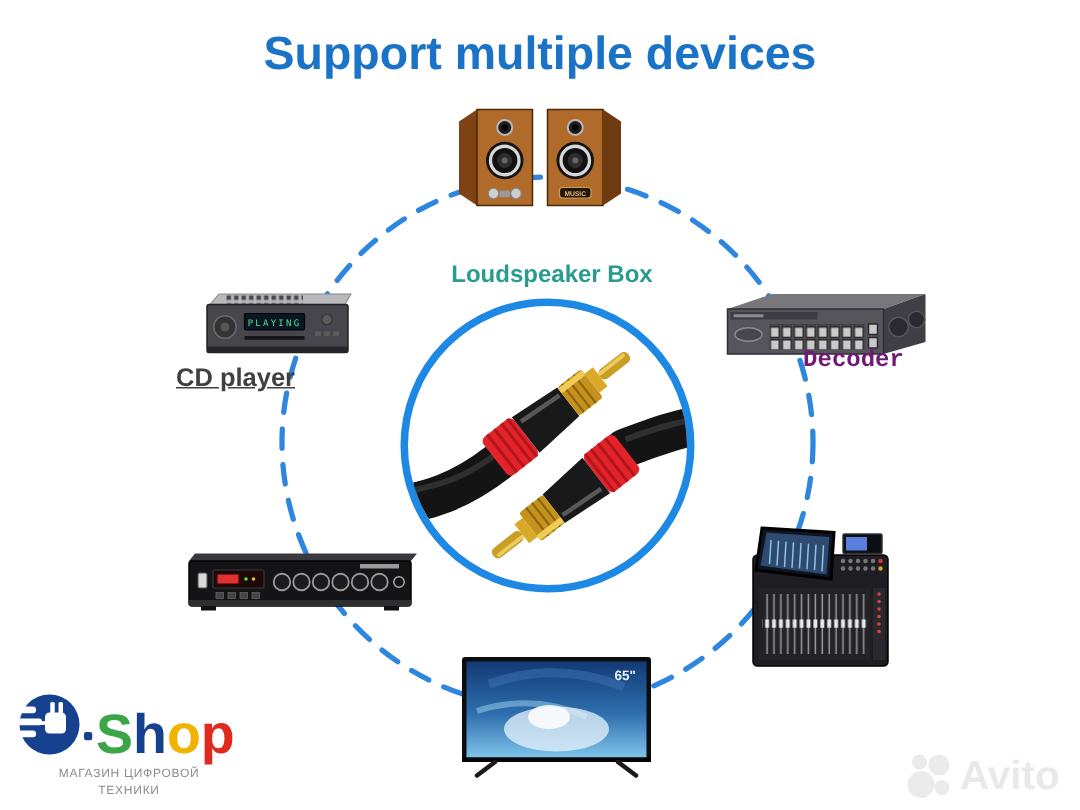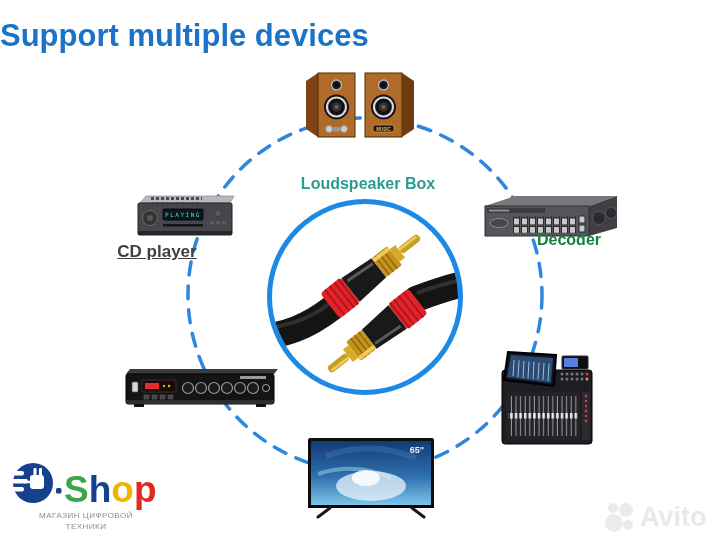--- a/index.html
+++ b/index.html
@@ -1,19 +1,19 @@
 <!DOCTYPE html>
 <html><head>
 <meta charset="utf-8">
 <style>
   html,body{margin:0;padding:0;background:#fff;}
   .canvas{position:relative;width:720px;height:540px;background:#ffffff;overflow:hidden;
           font-family:"Liberation Sans",sans-serif;}
   .abs{position:absolute;}
-  .title{left:0;top:18px;width:720px;font-size:31px;font-weight:bold;letter-spacing:0px;}
+  .title{left:0;top:18px;width:720px;text-align:center;font-size:31px;font-weight:bold;letter-spacing:0px;}
   .dev-label{font-weight:bold;text-align:center;font-size:17px;z-index:4;}
   .lbl-speaker{left:288px;top:151px;width:160px;font-size:16px;margin-top:24px;}
   .lbl-cd{left:97px;top:242px;width:120px;}
   .lbl-decoder{left:509px;top:231px;width:120px;font-size:16px;}
   .lbl-amp{left:113px;top:404px;width:160px;}
   .lbl-console{left:467px;top:447px;width:160px;}
   .lbl-tv{left:307px;top:504px;width:120px;font-size:18px;}
   .ring-svg{left:0;top:0;z-index:1;}
   .device{z-index:2;}
   .hub{left:267px;top:199px;width:186px;height:186px;border:5px solid #1e88e5;border-radius:50%;
@@ -95,21 +95,21 @@
     <circle cx="118" cy="26" r="6.5" fill="#2a2a30" stroke="#55555a" stroke-width="1"></circle>
     <circle cx="130" cy="21" r="5.5" fill="#2a2a30" stroke="#55555a" stroke-width="1"></circle>
     <rect x="4" y="14" width="104" height="30" fill="#55555b" stroke="#2e2e33" stroke-width="1"></rect>
     <rect x="6" y="16" width="58" height="5" fill="#3c3c42"></rect>
     <rect x="8" y="17.5" width="20" height="2" fill="#8a8a90"></rect>
     <ellipse cx="18" cy="31" rx="9" ry="4.5" fill="#46464c" stroke="#8a8a90" stroke-width="1"></ellipse>
     <rect x="32" y="24" width="64" height="17" fill="url(#decports)"></rect>
     <rect x="98" y="24" width="6" height="7" fill="#c9c9c9" stroke="#2a2a2a" stroke-width="1"></rect>
     <rect x="98" y="33" width="6" height="7" fill="#c9c9c9" stroke="#2a2a2a" stroke-width="1"></rect>
   </svg>
-  <div class="abs dev-label lbl-decoder" style="color: #15803d;">Decoder</div>
+  <div class="abs dev-label lbl-decoder" style="color: #701a75; font-family: Liberation Mono, monospace;">Decoder</div>
 
   <svg class="abs device" style="left:120px;top:366px;" width="160" height="44" viewBox="0 0 160 44">
     <polygon points="6,8 154,8 158,3 10,3" fill="#3a3a3e"></polygon>
     <rect x="6" y="8" width="148" height="30" rx="2" fill="#141416" stroke="#000" stroke-width="1"></rect>
     <rect x="12" y="16" width="6" height="10" rx="1" fill="#d8d8d8" stroke="#555" stroke-width="0.7"></rect>
     <rect x="22" y="14" width="34" height="12" rx="1" fill="#1e0808" stroke="#3a3a3a" stroke-width="0.8"></rect>
     <rect x="25" y="17" width="14" height="6" fill="#e03030"></rect>
     <circle cx="44" cy="20" r="1.2" fill="#5ae05a"></circle>
     <circle cx="49" cy="20" r="1.2" fill="#e0c030"></circle>
     <rect x="24" y="29" width="5" height="4" fill="#444" stroke="#666" stroke-width="0.5"></rect>

